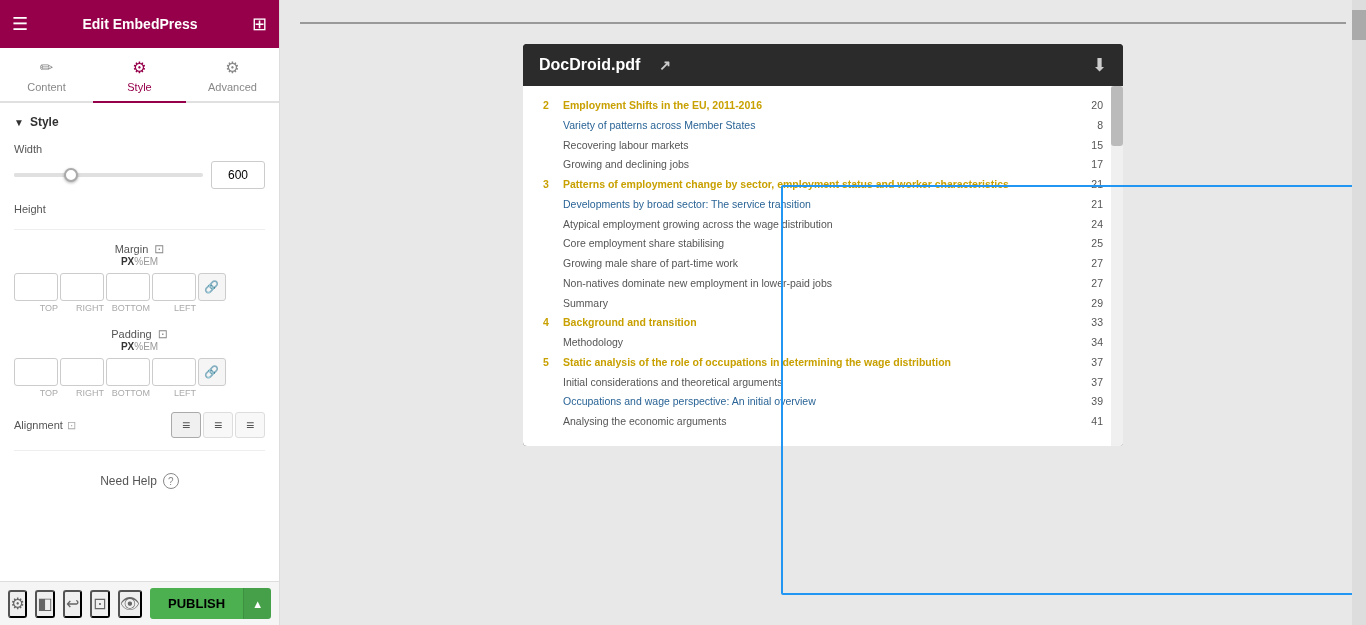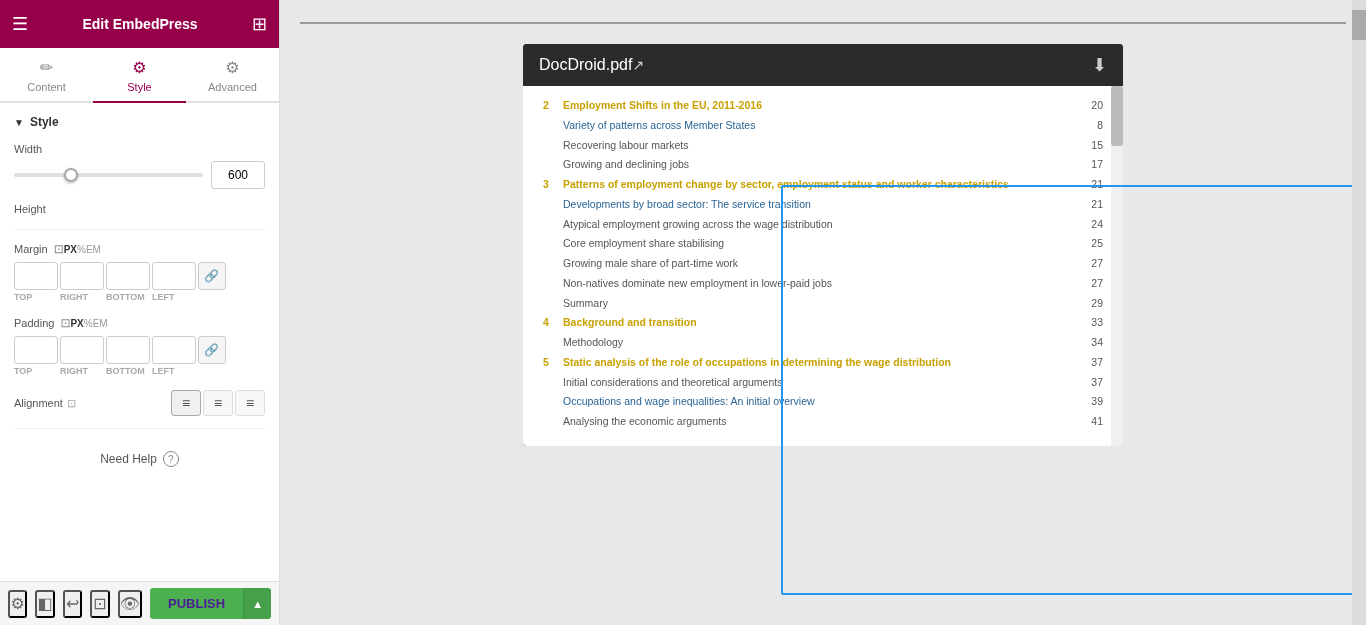--- a/index.html
+++ b/index.html
@@ -132,20 +132,21 @@
       text-align: center;
       font-size: 12px;
       padding: 2px 4px;
     }
 
     
     .mp-row {
       display: flex;
       align-items: center;
       margin-bottom: 4px;
+      flex-direction: column;
     }
     .mp-units {
       display: flex;
       font-size: 10px;
       color: #999;
     }
     .mp-unit { cursor: pointer; }
     .mp-unit.active { color: #333; font-weight: bold; }
     .mp-input-box {
       width: 44px;
@@ -168,24 +169,23 @@
       font-size: 12px;
       color: #888;
     }
     .mp-labels {
       display: flex;
       gap: 2px;
       margin-top: 2px;
     }
     .mp-label {
       width: 44px;
-      text-align: left;
+      text-align: right;
       font-size: 9px;
       color: #aaa;
-      font-weight: bold;
     }
 
     
     .align-row {
       display: flex;
       align-items: center;
       justify-content: space-between;
     }
     .align-label {
       font-size: 11px;
@@ -266,21 +266,21 @@
       font-size: 16px;
       cursor: pointer;
       border-radius: 3px;
     }
     .publish-group {
       display: flex;
       margin-left: auto;
     }
     .publish-btn {
       background: #4caf50;
-      color: #4c1d95;
+      color: #000000;
       border: none;
       padding: 8px 18px;
       font-size: 13px;
       font-weight: bold;
       cursor: pointer;
       border-radius: 3px 0 0 3px;
     }
     .publish-arrow {
       background: #45a049;
       color: #fff;
@@ -342,23 +342,23 @@
       padding: 10px 16px;
       display: flex;
       align-items: center;
       justify-content: space-between;
       color: #fff;
     }
 
     .pdf-title-area {
       display: flex;
       align-items: center;
-      gap: 0;
+      gap: 19px;
       font-size: 16px;
-      font-weight: normal;
+      font-weight: bold;
       color: #fff;
     }
     .pdf-ext-icon {
       font-size: 14px;
       color: #ccc;
     }
     .pdf-download-icon {
       font-size: 18px;
       color: #ccc;
       cursor: pointer;
@@ -676,21 +676,21 @@
               <span class="toc-title heading">Static analysis of the role of occupations in determining the wage distribution</span>
               <span class="toc-page">37</span>
             </div>
             <div class="toc-row">
               <span class="toc-num"></span>
               <span class="toc-title ">Initial considerations and theoretical arguments</span>
               <span class="toc-page">37</span>
             </div>
             <div class="toc-row">
               <span class="toc-num"></span>
-              <span class="toc-title subheading">Occupations and wage inequalities: An initial overview</span>
+              <span class="toc-title subheading">Occupations and wage perspective: An initial overview</span>
               <span class="toc-page">39</span>
             </div>
             <div class="toc-row">
               <span class="toc-num"></span>
               <span class="toc-title ">Analysing the economic arguments</span>
               <span class="toc-page">41</span>
             </div>
           </div>
         <div class="pdf-scrollbar">
           <div class="pdf-scrollbar-thumb"></div>

